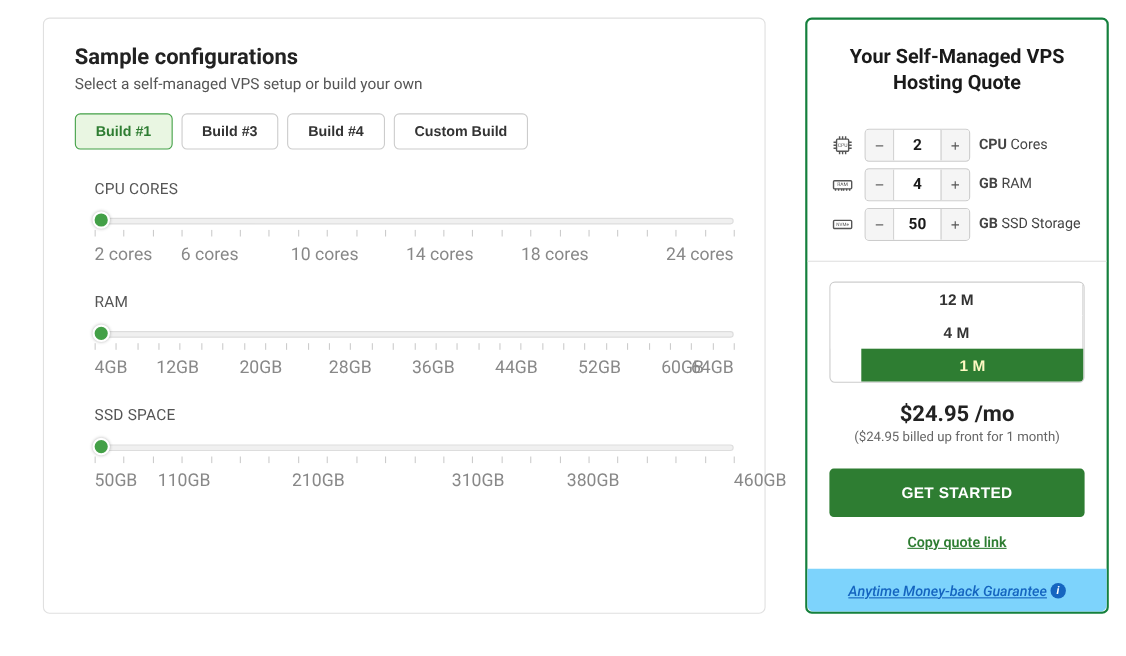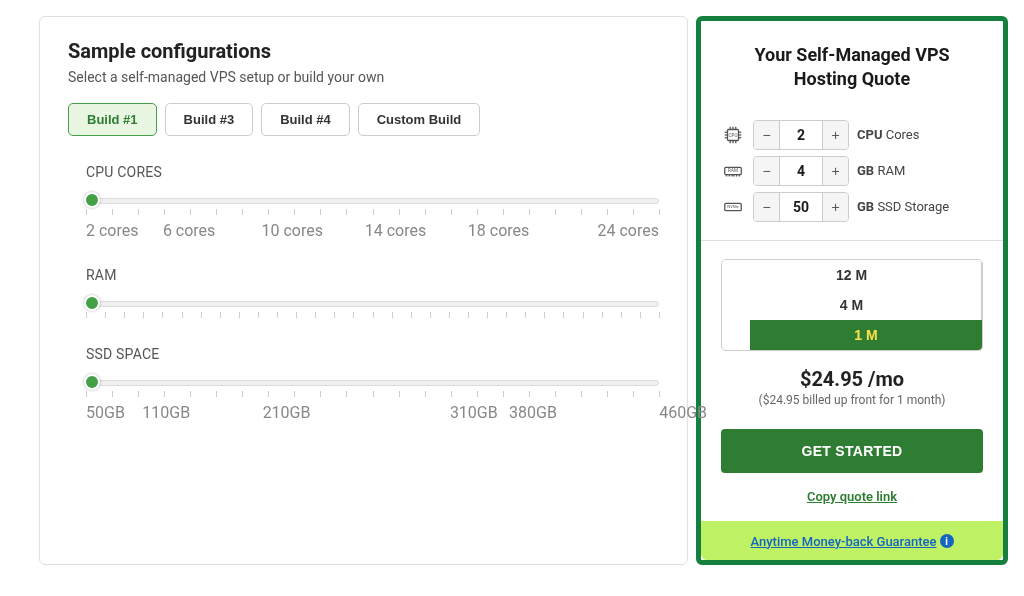--- a/index.html
+++ b/index.html
@@ -4,33 +4,33 @@
   <style>
     * { box-sizing: border-box; margin: 0; padding: 0; }
     body {
       font-family: -apple-system, BlinkMacSystemFont, "Segoe UI", Roboto, Arial, sans-serif;
       background: #fff;
       padding: 16px;
       color: #1a1a1a;
     }
     .container {
       display: flex;
-      gap: 8px;
+      gap: 36px;
       max-width: 1000px;
       padding-left: 23px;
     }
     .left-panel {
       flex: 1;
       border: 1px solid #e0e0e0;
       border-radius: 6px;
       padding: 22px 28px 32px;
     }
     .right-panel {
-      width: 312px;
-      border: 5px solid #15803d;
+      width: 276px;
+      border: 2px solid #15803d;
       border-radius: 6px;
       display: flex;
       flex-direction: column;
     }
     h1 {
       font-size: 20px;
       font-weight: 700;
       color: #222;
       margin-bottom: 6px;
     }
@@ -203,21 +203,21 @@
       flex: 1;
       padding: 7px 0;
       font-size: 14px;
       font-weight: 700;
       background: #fff;
       color: #333;
       border: none;
       cursor: pointer;
     }
     .term-btn:not(:last-child) { border-right: 1px solid #ccc; }
-    .term-btn.active { background: #2e7d32; color: #fde047; margin-left: 28px; }
+    .term-btn.active { background: #2e7d32; color: #fef9c3; margin-left: 28px; }
     .price {
       font-size: 20px;
       font-weight: 700;
       color: #222;
     }
     .billed {
       font-size: 12px;
       color: #666;
       margin-top: 2px;
     }
@@ -240,24 +240,25 @@
     .copy-link {
       display: inline-block;
       margin-top: 16px;
       font-size: 13px;
       font-weight: 600;
       color: #2e7d32;
       text-decoration: underline;
       cursor: pointer;
     }
     .guarantee {
-      background: #bef264;
+      background: #7dd3fc;
       padding: 10px 0;
       text-align: center;
       border-radius: 0 0 6px 6px;
+      font-style: italic;
     }
     .guarantee a {
       font-size: 13px;
       color: #1565c0;
       text-decoration: underline;
       font-weight: 500;
     }
     .info-icon {
       display: inline-flex;
       width: 14px;
@@ -361,20 +362,31 @@
           <div class="tick" style="left: 73.3333%;"></div>
           <div class="tick" style="left: 76.6667%;"></div>
           <div class="tick" style="left: 80%;"></div>
           <div class="tick" style="left: 83.3333%;"></div>
           <div class="tick" style="left: 86.6667%;"></div>
           <div class="tick" style="left: 90%;"></div>
           <div class="tick" style="left: 93.3333%;"></div>
           <div class="tick" style="left: 96.6667%;"></div>
           <div class="tick" style="left: 100%;"></div>
         </div>
+      <div class="slider-labels">
+          <span class="lbl first" style="left: 0%;">4GB</span>
+          <span class="lbl" style="left: 13%;">12GB</span>
+          <span class="lbl" style="left: 26%;">20GB</span>
+          <span class="lbl" style="left: 40%;">28GB</span>
+          <span class="lbl" style="left: 53%;">36GB</span>
+          <span class="lbl" style="left: 66%;">44GB</span>
+          <span class="lbl" style="left: 79%;">52GB</span>
+          <span class="lbl" style="left: 92%;">60GB</span>
+          <span class="lbl last" style="left: 100%;">64GB</span>
+        </div>
     </div>
 
     <div class="slider-section">
       <div class="slider-label">SSD SPACE</div>
       <div class="slider-track-wrap">
         <div class="slider-track"></div>
         <div class="slider-thumb" style="left:1%"></div>
       </div>
       <div class="slider-ticks">
           <div class="tick" style="left: 0%;"></div>
@@ -398,21 +410,21 @@
           <div class="tick" style="left: 81.8182%;"></div>
           <div class="tick" style="left: 86.3636%;"></div>
           <div class="tick" style="left: 90.9091%;"></div>
           <div class="tick" style="left: 95.4545%;"></div>
           <div class="tick" style="left: 100%;"></div>
         </div>
       <div class="slider-labels">
           <span class="lbl first" style="left: 0%;">50GB</span>
           <span class="lbl" style="left: 14%;">110GB</span>
           <span class="lbl" style="left: 35%;">210GB</span>
-          <span class="lbl" style="left: 60%; margin-left: 44px;">310GB</span>
+          <span class="lbl" style="left: 60%;">310GB</span>
           <span class="lbl" style="left: 78%;">380GB</span>
           <span class="lbl last" style="left: 100%; margin-left: 48px;">460GB</span>
         </div>
     </div>
   </div>
 
   <div class="right-panel">
     <div class="quote-header">
       <div class="quote-title">Your Self-Managed VPS Hosting Quote</div>
     </div>

